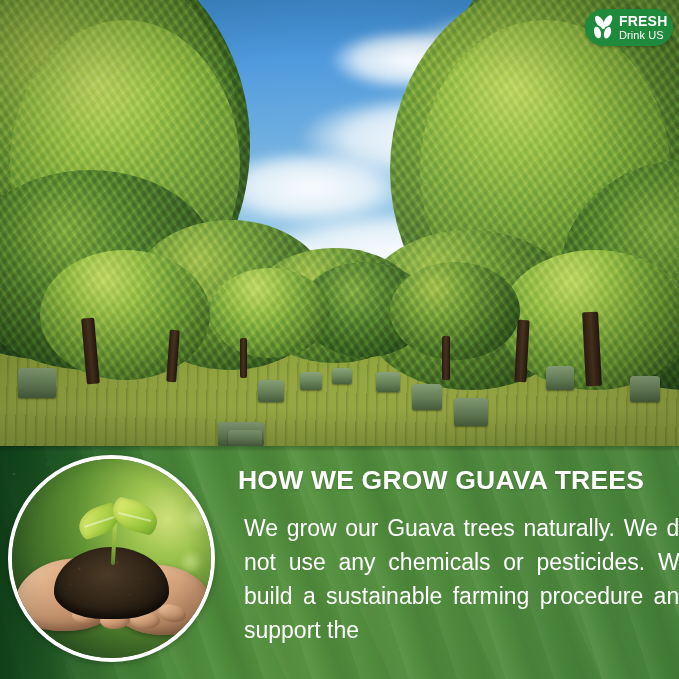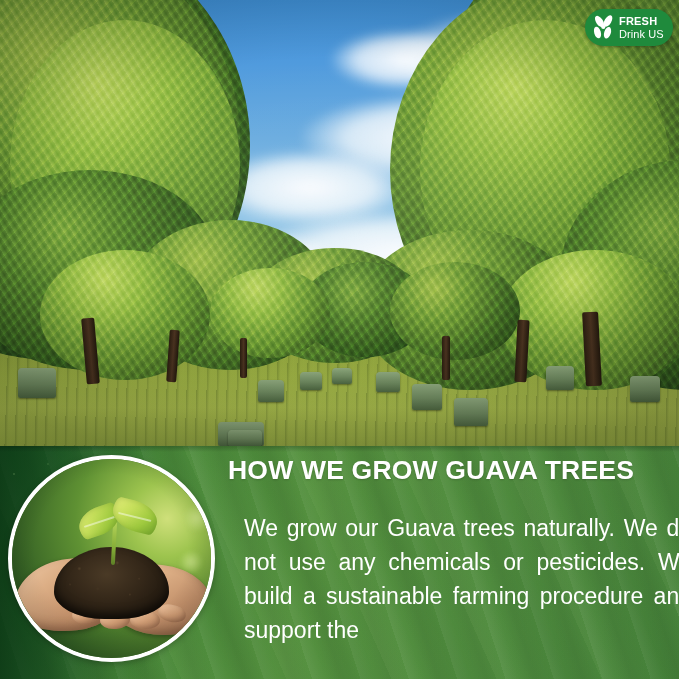--- a/index.html
+++ b/index.html
@@ -118,21 +118,21 @@
   }
   #logo-text {
     display: flex;
     flex-direction: column;
     justify-content: center;
     margin-left: 2px;
     line-height: 1;
   }
   .logo-fresh {
     color: #ffffff;
-    font-size: 11px;
+    font-size: 14px;
     font-weight: bold;
     letter-spacing: 0.2px;
   }
   .logo-drink {
     color: #ffffff;
     font-size: 11px;
     font-weight: normal;
     margin-top: 2px;
     letter-spacing: 0.1px;
   }
@@ -294,21 +294,21 @@
   }
 
   
   #text-block {
     position: absolute;
     left: 228px; top: 0;
     width: 451px;
     z-index: 6;
   }
   #headline {
-    margin: 0;
+    margin: 10px;
     padding: 0;
     color: #ffffff;
     font-size: 26.5px;
     font-weight: bold;
     letter-spacing: 0.2px;
     line-height: 1;
     white-space: nowrap;
     position: absolute;
     left: 0;
     top: 11px;

